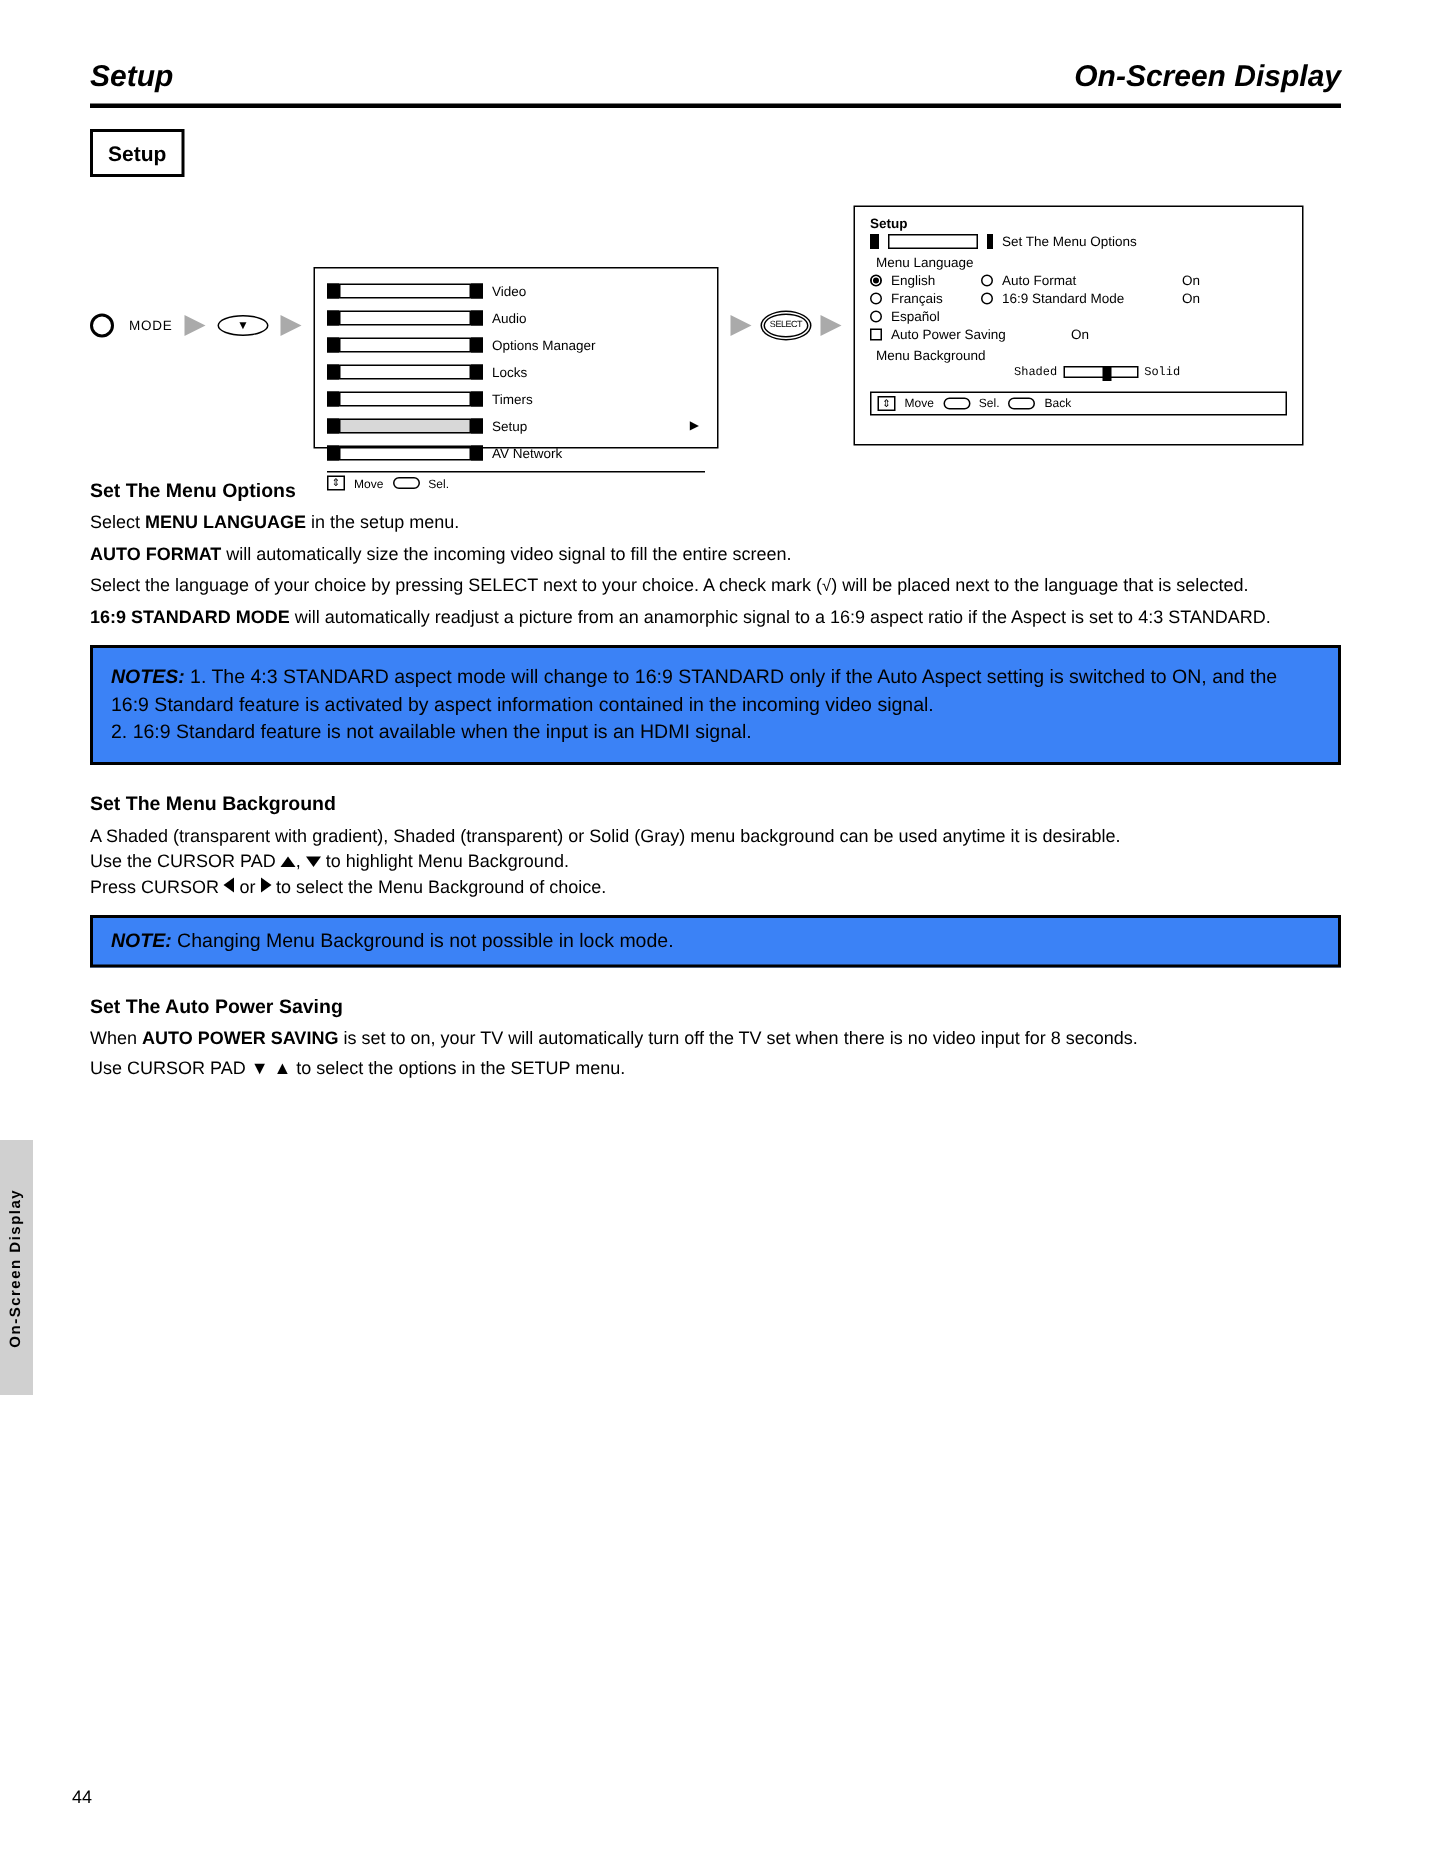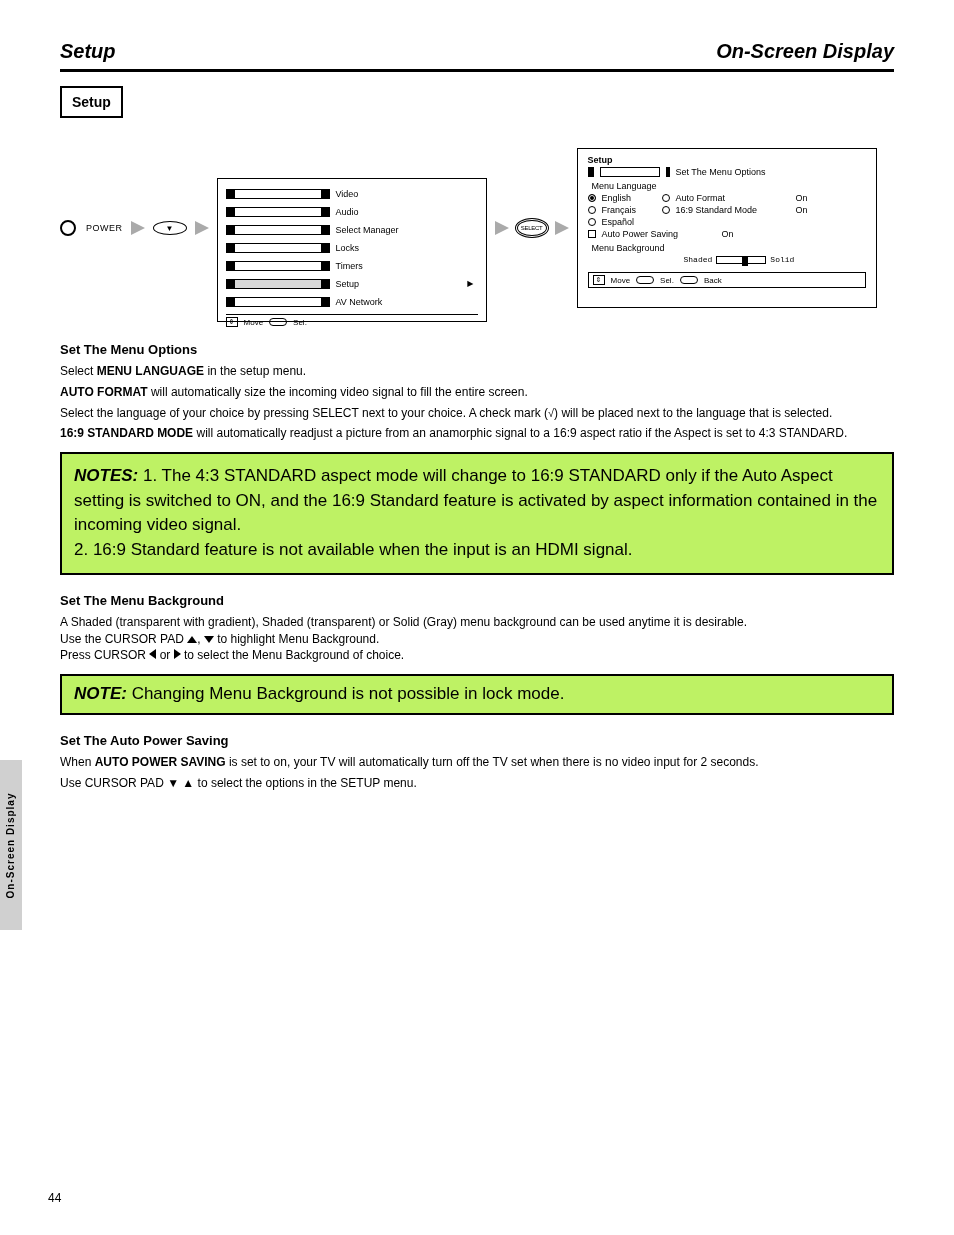--- a/index.html
+++ b/index.html
@@ -38,21 +38,21 @@
     width:30px; height:16px;
     border:1.5px solid #000; border-radius:50%;
     display:inline-flex; align-items:center; justify-content:center;
     font-size:6px; letter-spacing:-0.3px;
     position:relative;
   }
   .select-oval::before {
     content:""; position:absolute; inset:-3px; border:1px solid #000; border-radius:50%;
   }
   .menu-panel {
-    border:1px solid #000; width:270px; height:144px; position:relative; padding:6px 8px 4px 8px;margin-top:44px;
+    border:1px solid #000; width:270px; height:121px; position:relative; padding:6px 8px 4px 8px;margin-top:44px;
   }
   .mp-row { display:flex; align-items:center; height:17px; margin-bottom:1px; }
   .mp-row .bar { flex:0 0 100px; border:1px solid #000; height:10px; margin-right:6px; }
   .mp-row .bar.dark { background:#000; width:8px; flex:0 0 8px; margin:0; }
   .mp-row .bar-wrap { display:flex; align-items:center; flex:0 0 104px; }
   .mp-row .bar-mid { flex:1; height:10px; border:1px solid #000; }
   .mp-row .label { font-size:9px; margin-left:6px; }
   .mp-row.highlight .bar-mid { background:#d8d8d8; }
   .mp-row .caret { font-size:8px; margin-left:auto; margin-right:4px; }
   .mp-footer { border-top:1px solid #000; margin-top:4px; padding-top:2px; display:flex; align-items:center; font-size:8px; gap:6px;}
@@ -74,22 +74,22 @@
   .sp-slider { margin-left:96px; display:flex; align-items:center; font-size:8px; gap:4px;font-family:Liberation Mono, monospace;}
   .sp-slider .track { width:50px; height:8px; border:1px solid #000; position:relative;}
   .sp-slider .track .mark { position:absolute; left:52%; top:-1px; width:6px; height:10px; background:#000;}
   .sp-footer { border:1px solid #000; font-size:8px; margin-top:8px; padding:2px 4px; display:flex; align-items:center; gap:6px;}
   .sp-footer .box { width:12px; height:10px; border:1px solid #000; display:inline-flex; align-items:center; justify-content:center; font-size:7px;}
   .sp-footer .pill { width:18px; height:8px; border:1px solid #000; border-radius:4px; display:inline-block;}
   h3.sec { font-size:13px; font-weight:bold; margin:18px 0 6px 0;}
   p { font-size:12px; line-height:1.4; margin-bottom:4px;}
   .checkmark { font-size:11px; }
   .note-bar {
-    border:2px solid #000; background:#bef264; padding:10px 12px; margin:10px 0 18px 0;
-    font-size:17px; line-height:1.45;
+    border:2px solid #000; background:#3b82f6; padding:10px 12px; margin:10px 0 18px 0;
+    font-size:13px; line-height:1.45;
   }
   .note-bar .nlabel { font-style:italic; font-weight:bold;}
   .side-tab {
     position:absolute; left:0; top:760px; width:22px; height:170px; background:#d0d0d0;
     display:flex; align-items:center; justify-content:center;
   }
   .side-tab span { transform:rotate(-90deg); white-space:nowrap; font-size:10px; font-weight:bold; letter-spacing:1px;}
   .page-num { position:absolute; left:48px; bottom:30px; font-size:12px;}
   .tri { display:inline-block; }
   .tri.up { width:0;height:0;border-left:5px solid transparent;border-right:5px solid transparent;border-bottom:7px solid #000;}
@@ -104,21 +104,21 @@
   <span>Setup</span>
   <span>On-Screen Display</span>
 </div>
 <hr class="hr-thick">
 
 <div class="content">
   <div class="setup-box">Setup</div>
 
   <div class="flow-row">
     <span class="menu-oval"></span>
-    <span class="menu-label">POWER</span>
+    <span class="menu-label">MODE</span>
     <span class="arrow-right"></span>
     <span class="nav-eye">▼</span>
     <span class="arrow-right"></span>
 
     <div class="menu-panel">
       <div class="mp-row">
           <div class="bar-wrap">
             <span class="bar dark"></span>
             <span class="bar-mid"></span>
             <span class="bar dark"></span>
@@ -132,21 +132,21 @@
             <span class="bar dark"></span>
           </div>
           <span class="label">Audio</span>
         </div>
       <div class="mp-row">
           <div class="bar-wrap">
             <span class="bar dark"></span>
             <span class="bar-mid"></span>
             <span class="bar dark"></span>
           </div>
-          <span class="label">Select Manager</span>
+          <span class="label">Options Manager</span>
         </div>
       <div class="mp-row">
           <div class="bar-wrap">
             <span class="bar dark"></span>
             <span class="bar-mid"></span>
             <span class="bar dark"></span>
           </div>
           <span class="label">Locks</span>
         </div>
       <div class="mp-row">
@@ -261,21 +261,21 @@
     Press CURSOR <span class="tri left"></span> or <span class="tri right"></span> to select the Menu Background of choice.
   </p>
   <div class="note-bar" style="padding:6px 12px;">
     <span class="nlabel">NOTE:</span>
     <span>Changing Menu Background is not possible in lock mode.</span>
   </div>
 
   
   <h3 class="sec">Set The Auto Power Saving</h3>
   <p>
-    <span>When </span><b>AUTO POWER SAVING</b><span> is set to on, your TV will automatically turn off the TV set when there is no video input for 2 seconds.</span>
+    <span>When </span><b>AUTO POWER SAVING</b><span> is set to on, your TV will automatically turn off the TV set when there is no video input for 8 seconds.</span>
   </p>
   <p>Use CURSOR PAD ▼ ▲ to select the options in the SETUP menu.</p>
 </div>
 
 <div class="side-tab">
   <span>On-Screen Display</span>
 </div>
 <div class="page-num">44</div>
 
 </body></html>

